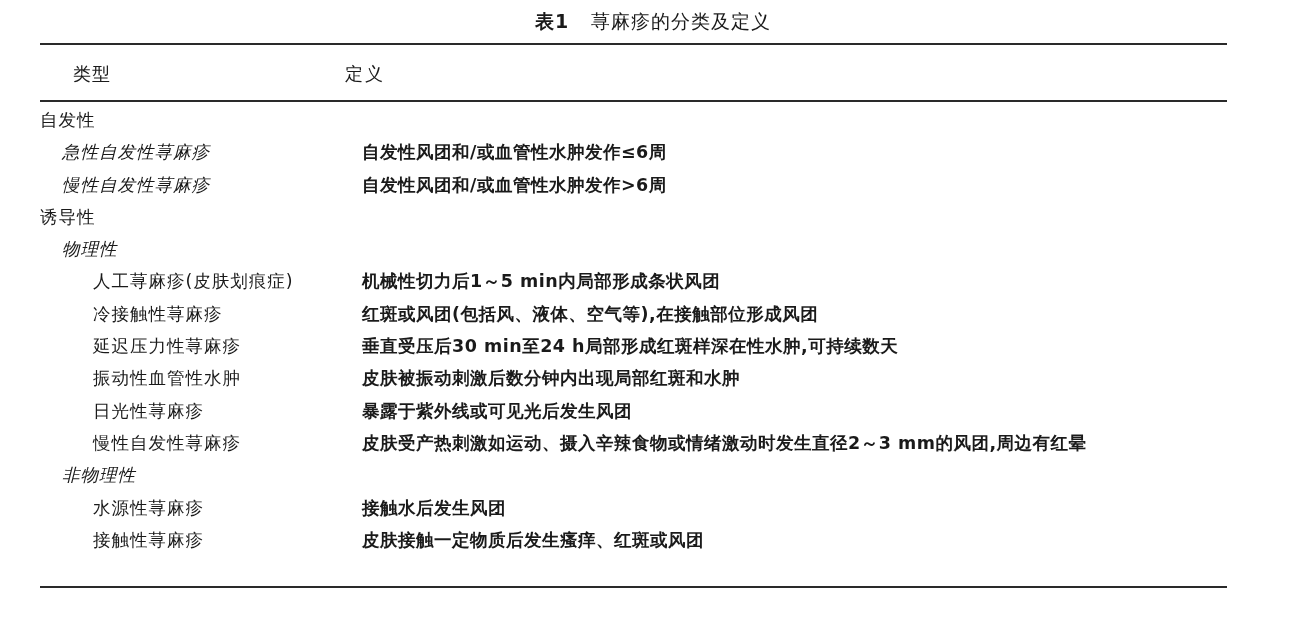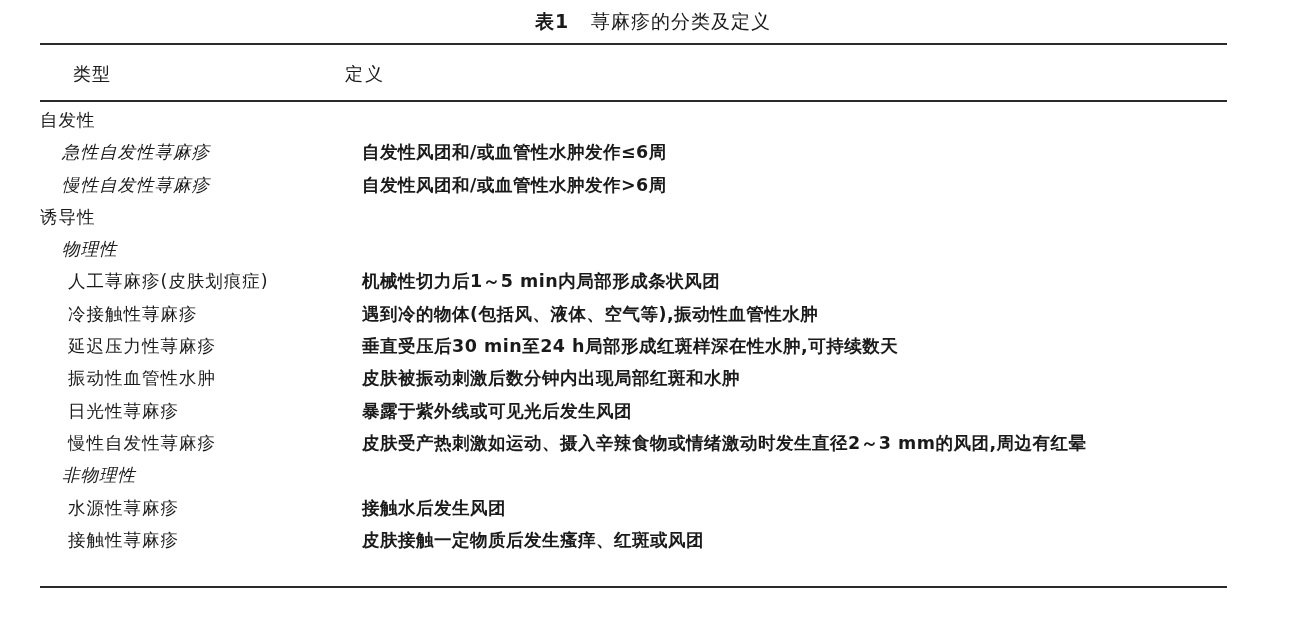--- a/index.html
+++ b/index.html
@@ -80,21 +80,21 @@
     }
     .row .def {
       position: absolute;
       top: 0;
       left: 362px;
       letter-spacing: 0.5px;
       font-weight: bold;
     }
     .lvl-0 .type { left: 40px; }
     .lvl-1 .type { left: 62px; font-style: italic; }
-    .lvl-2 .type { left: 68px; }
+    .lvl-2 .type { left: 93px; }
   </style>
 </head>
 <body>
 
 <div class="caption">
   <span class="num">表1</span><span>荨麻疹的分类及定义</span>
 </div>
 
 <div class="rule top"></div>
 
@@ -125,21 +125,21 @@
   <div class="row lvl-1">
     <span class="type">物理性</span>
     <span class="def"></span>
   </div>
   <div class="row lvl-2">
     <span class="type">人工荨麻疹(皮肤划痕症)</span>
     <span class="def">机械性切力后1～5 min内局部形成条状风团</span>
   </div>
   <div class="row lvl-2">
     <span class="type">冷接触性荨麻疹</span>
-    <span class="def">遇到冷的物体(包括风、液体、空气等),振动性血管性水肿</span>
+    <span class="def">红斑或风团(包括风、液体、空气等),在接触部位形成风团</span>
   </div>
   <div class="row lvl-2">
     <span class="type">延迟压力性荨麻疹</span>
     <span class="def">垂直受压后30 min至24 h局部形成红斑样深在性水肿,可持续数天</span>
   </div>
   <div class="row lvl-2">
     <span class="type">振动性血管性水肿</span>
     <span class="def">皮肤被振动刺激后数分钟内出现局部红斑和水肿</span>
   </div>
   <div class="row lvl-2">

